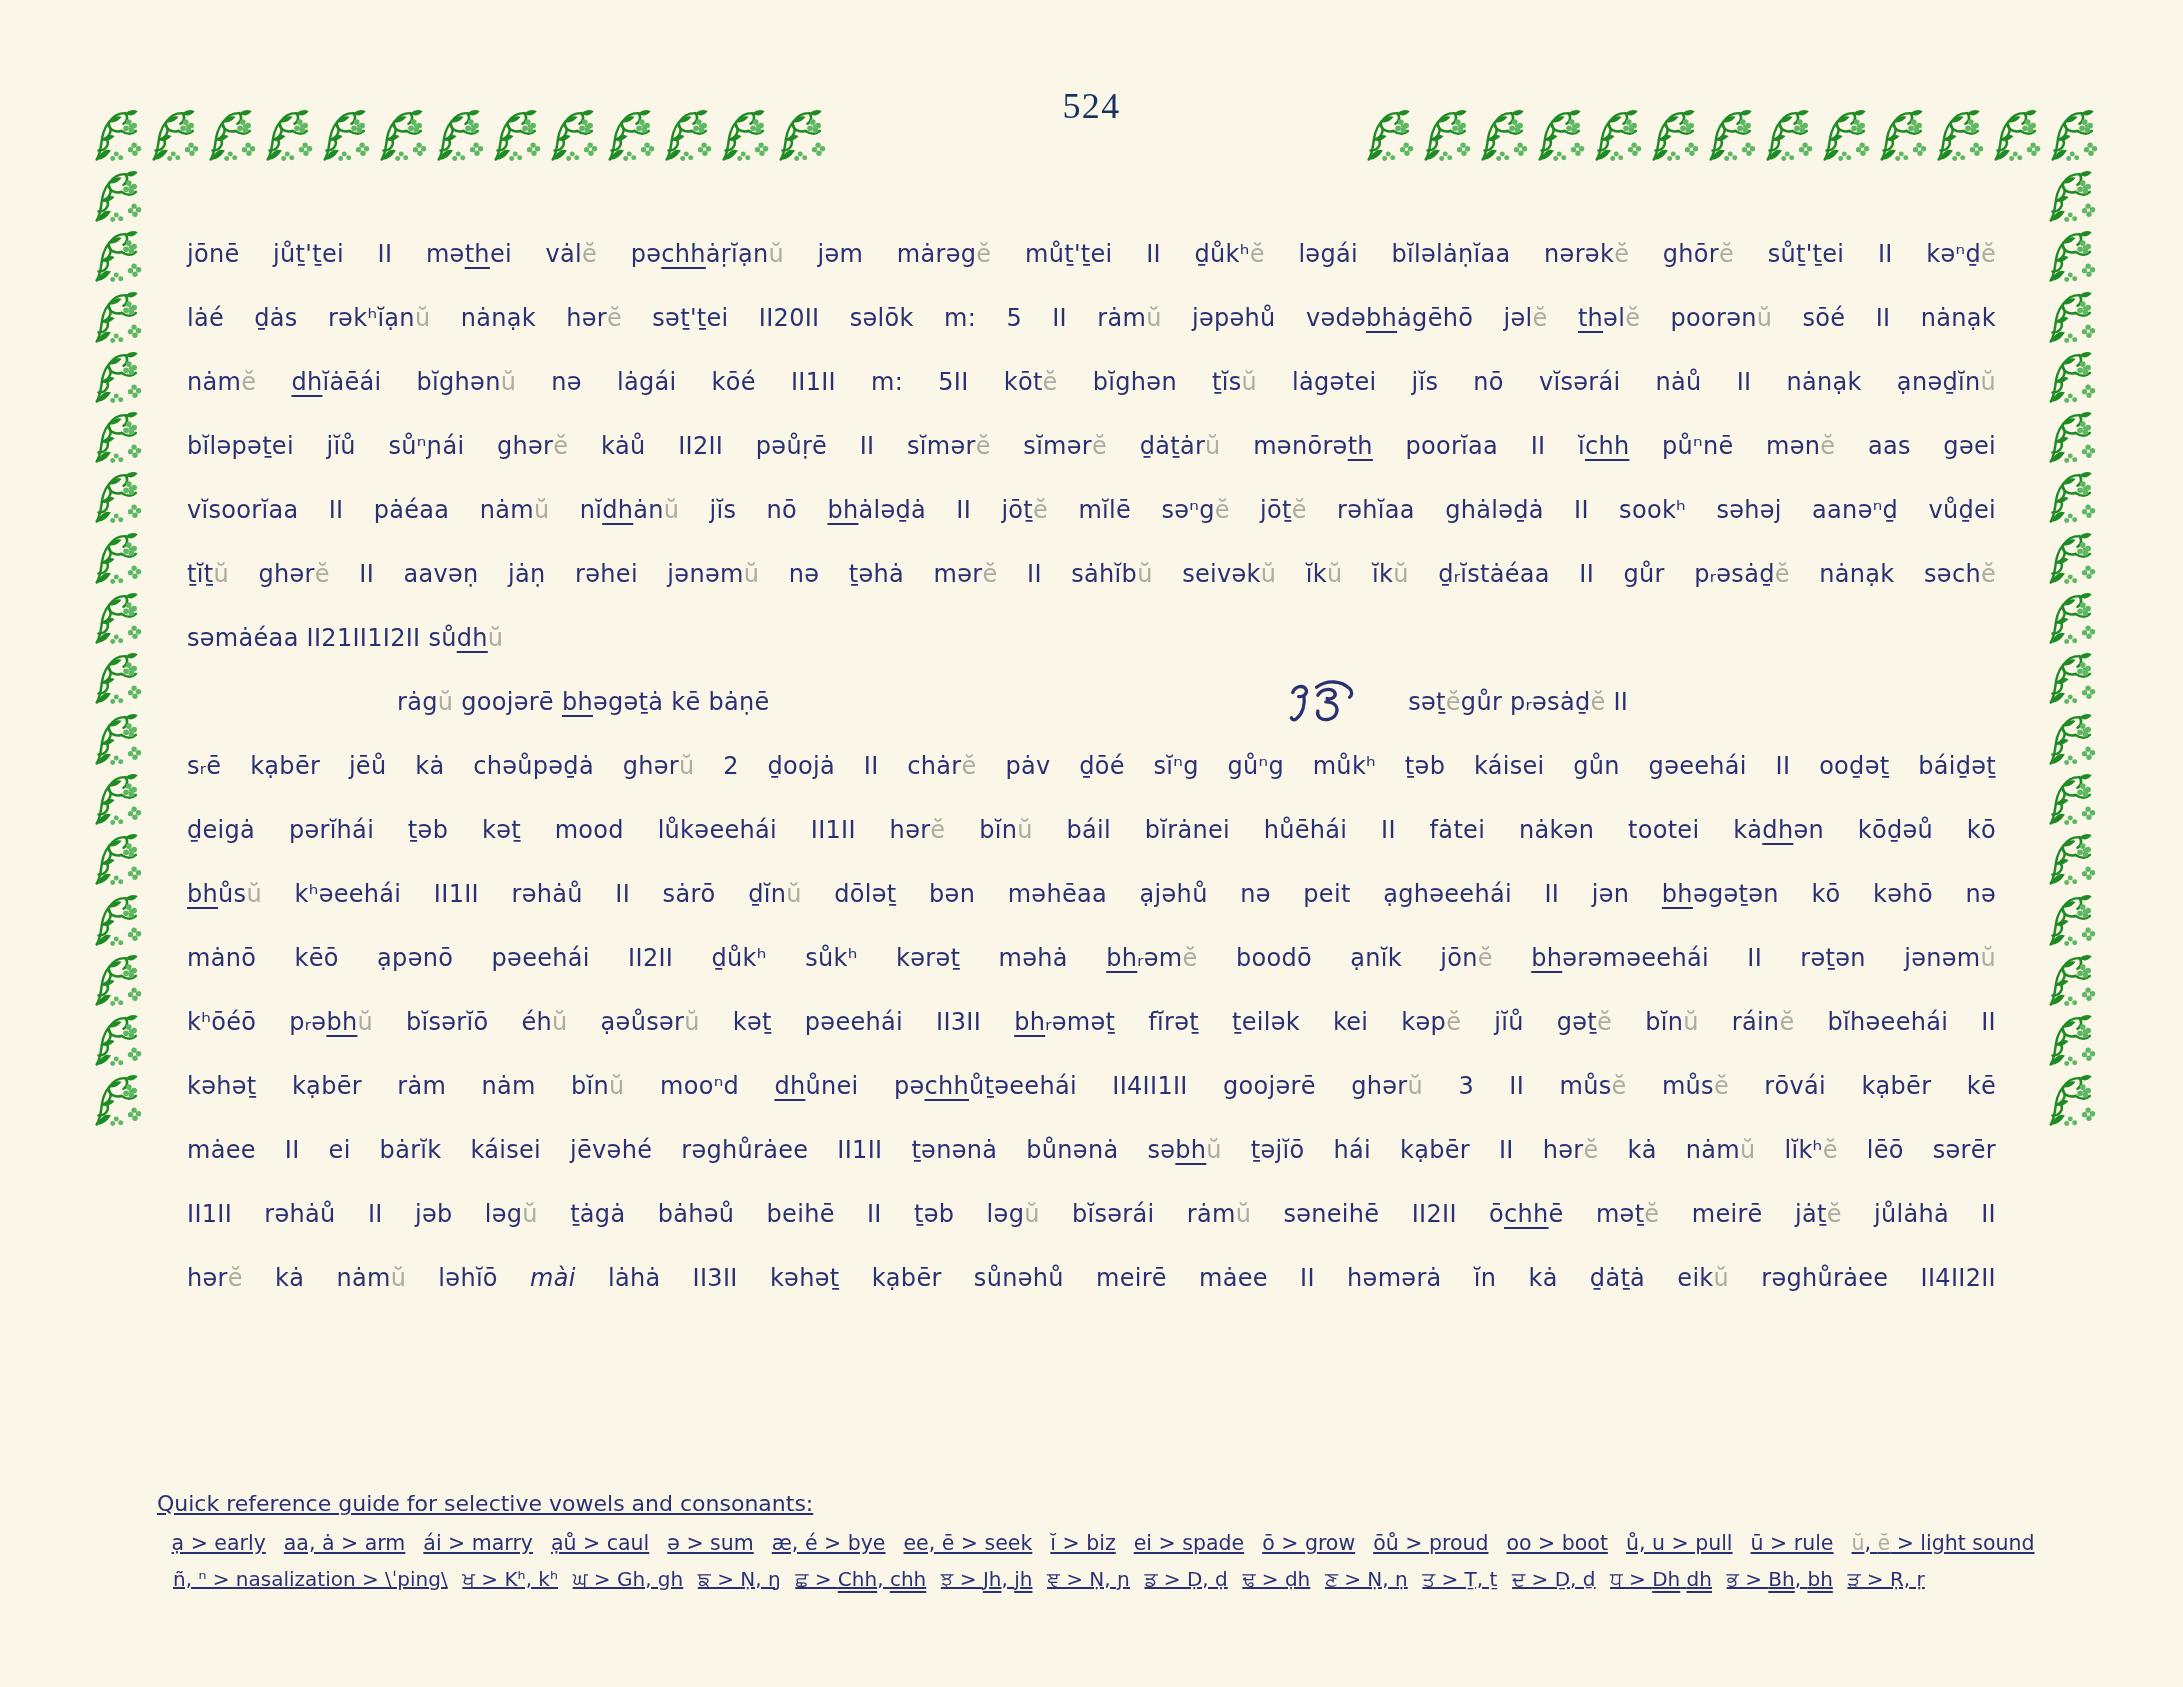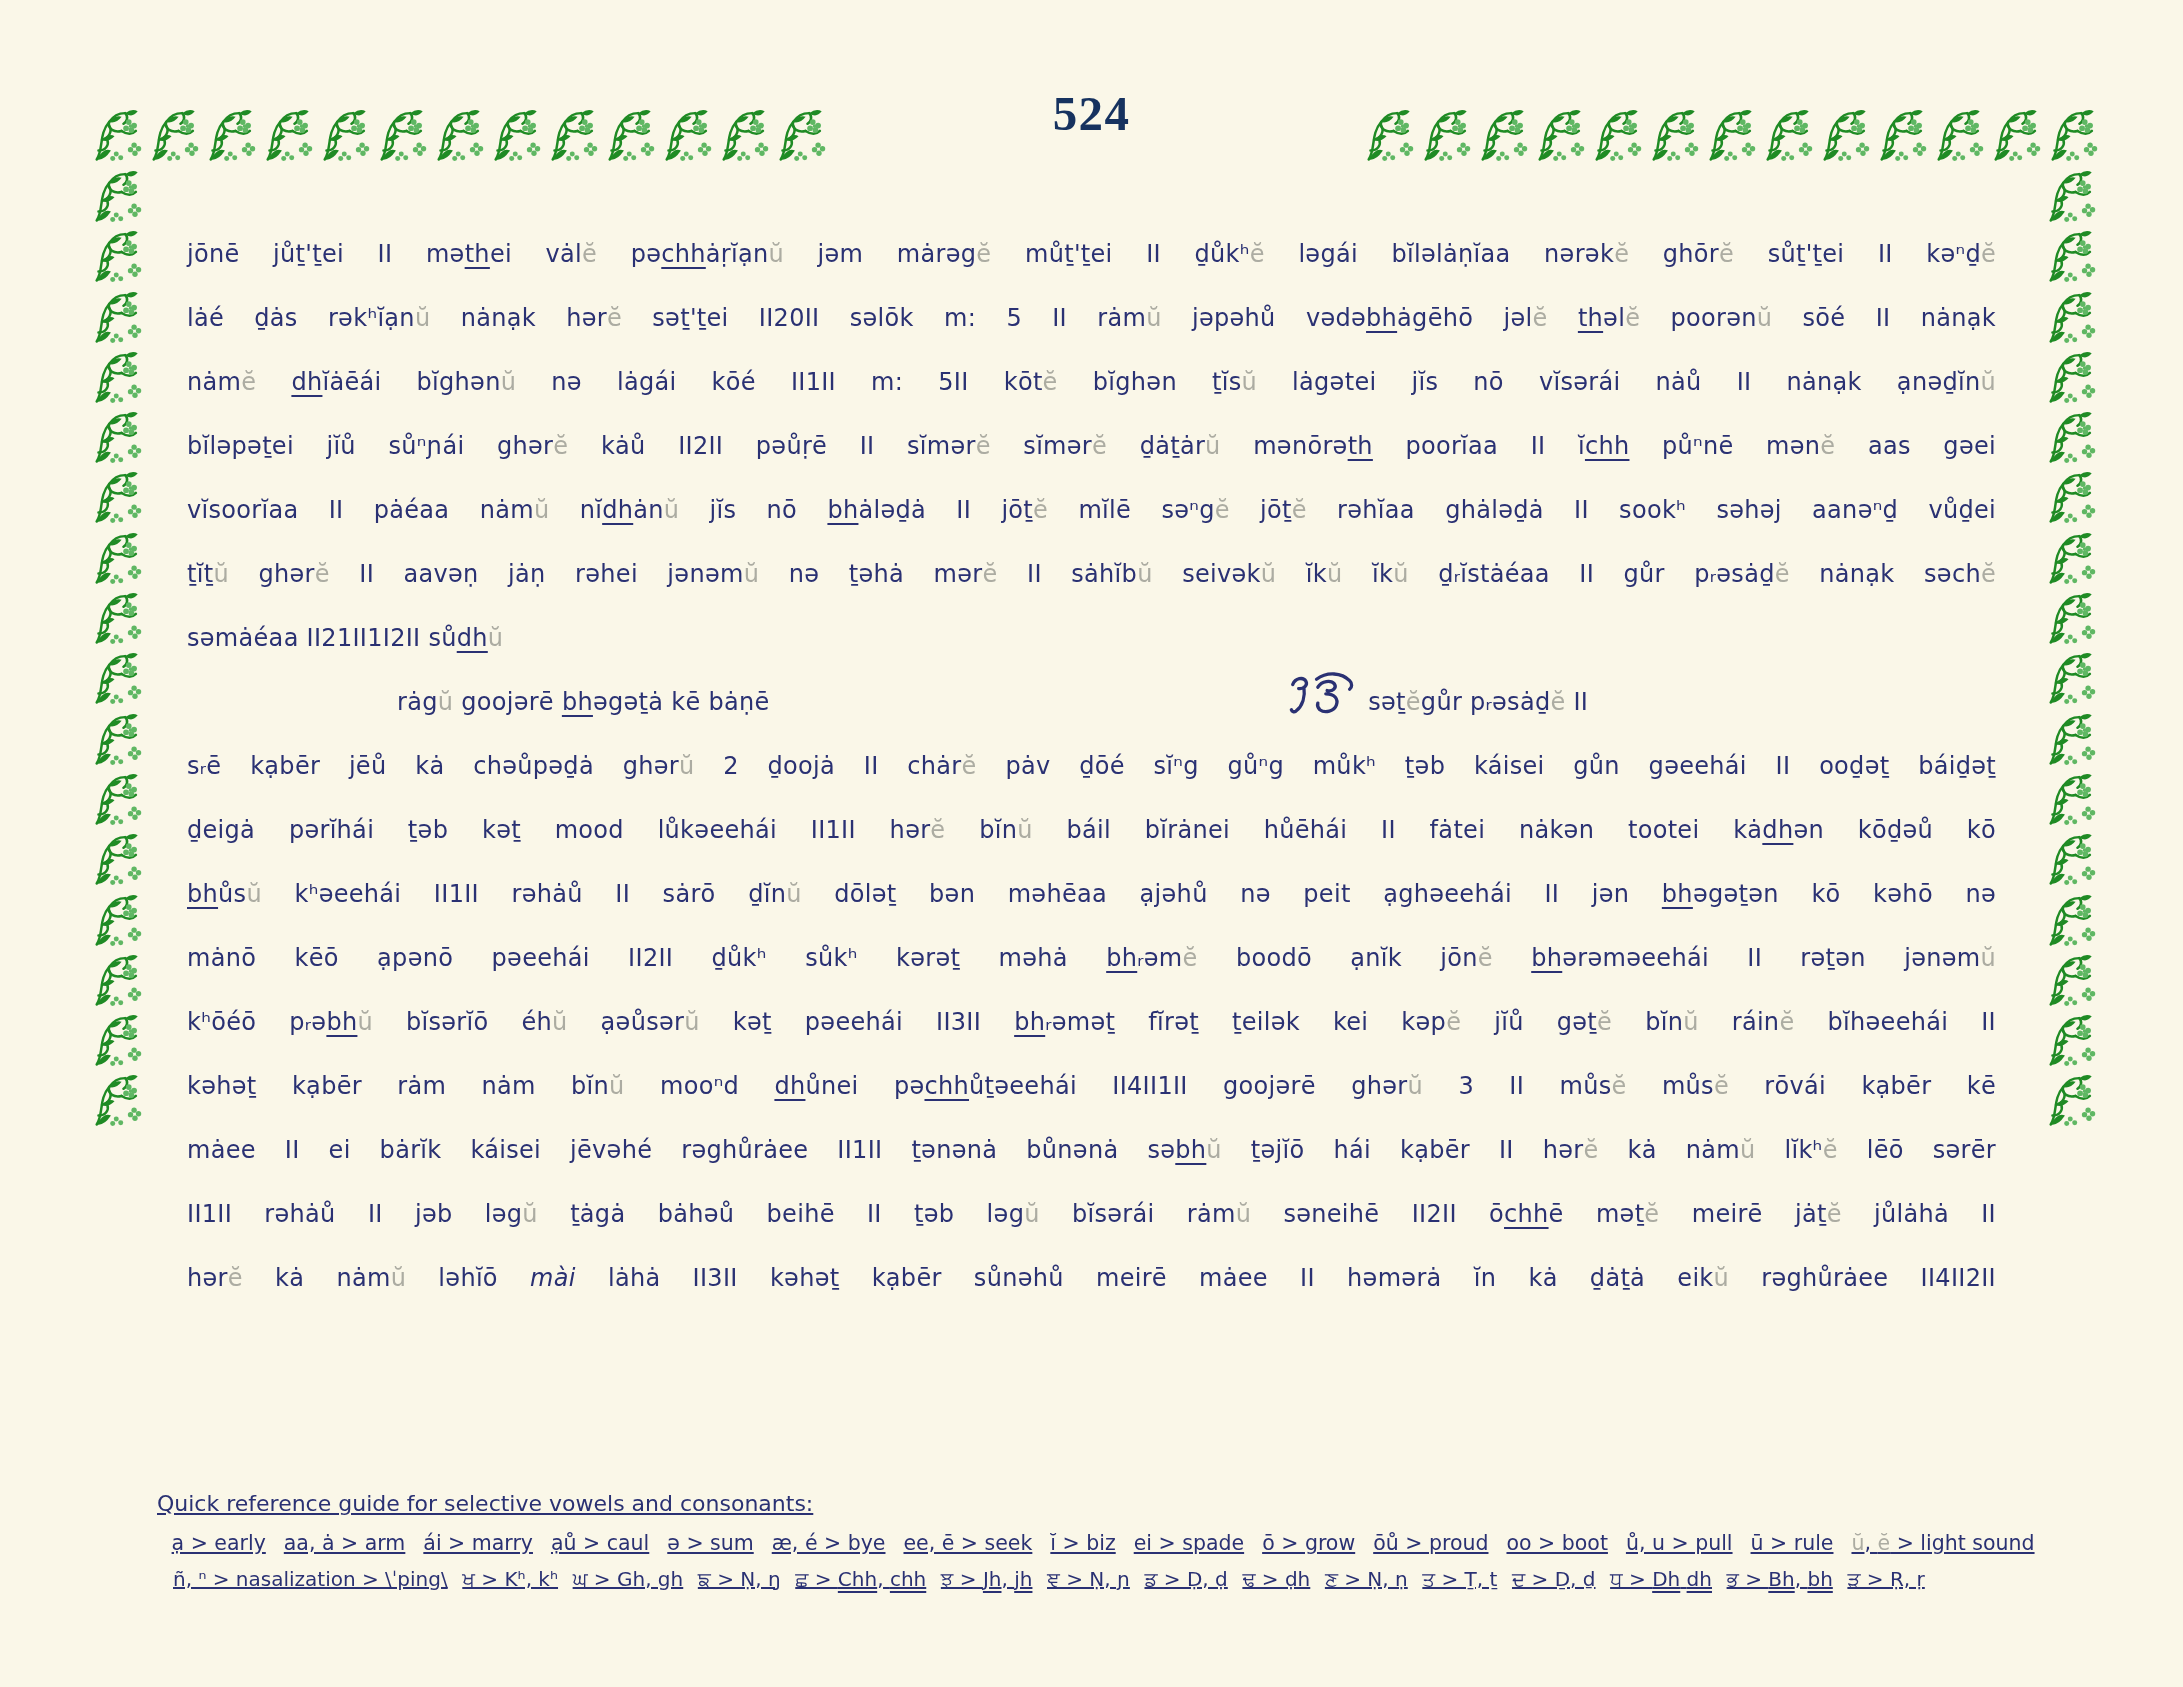--- a/index.html
+++ b/index.html
@@ -7,21 +7,21 @@
     --green1:#1F8B24; --green2:#5FB763;
   }
   html,body{margin:0;padding:0;}
   body{background:#e8e8e8;}
   .page{
     position:relative; width:2183px; height:1687px; background:var(--bg);
     font-family:"DejaVu Sans", sans-serif; overflow:hidden;
   }
   .page-number{
     position:absolute; left:0; right:0; top:85px; text-align:center;
-    font-family:"Liberation Serif", serif; font-weight:bold; font-size:49px;
+    font-family:"Liberation Serif", serif; font-weight:normal; font-size:36px;
     color:var(--pagenum); letter-spacing:1.3px;
   }
   .border-strip{position:absolute; display:flex;}
   .border-strip.h{flex-direction:row; gap:0;}
   .border-strip.v{flex-direction:column; gap:3.3px;}
   .border-strip svg{flex:0 0 auto;}
   #border-top-left{left:86px; top:106px;}
   #border-top-right{left:1358px; top:106px;}
   #border-left{left:86px; top:167px;}
   #border-right{left:2040px; top:167px;}
@@ -32,21 +32,21 @@
     letter-spacing:0.3px;
   }
   .line{white-space:normal;}
   .jline{text-align:justify; text-align-last:justify;}
   .lline{text-align:left;}
   .lt{color:var(--light);}
   .ul{text-decoration:underline; text-decoration-thickness:1.7px; text-underline-offset:4.6px;}
   em{}
   .heading-row{position:relative; height:64px;}
   .heading-left{position:absolute; left:210px; top:0;}
-  .heading-right{position:absolute; left:1099px; top:0; display:flex; height:64px;}
+  .heading-right{position:absolute; left:1099px; top:0; display:flex; align-items:center; height:64px;gap:40px;}
   .heading-right .htext{display:inline-block;}
   .ik-onkar{margin-right:13.2px; display:inline-block;}
 
   .guide{
     position:absolute; left:157px; top:1491px; width:1985px;
     color:var(--navy);
     text-decoration:underline;
   }
   .guide-title{font-size:22px; line-height:26.5px;}
   .guide-row{display:flex; flex-wrap:nowrap; white-space:nowrap;}

